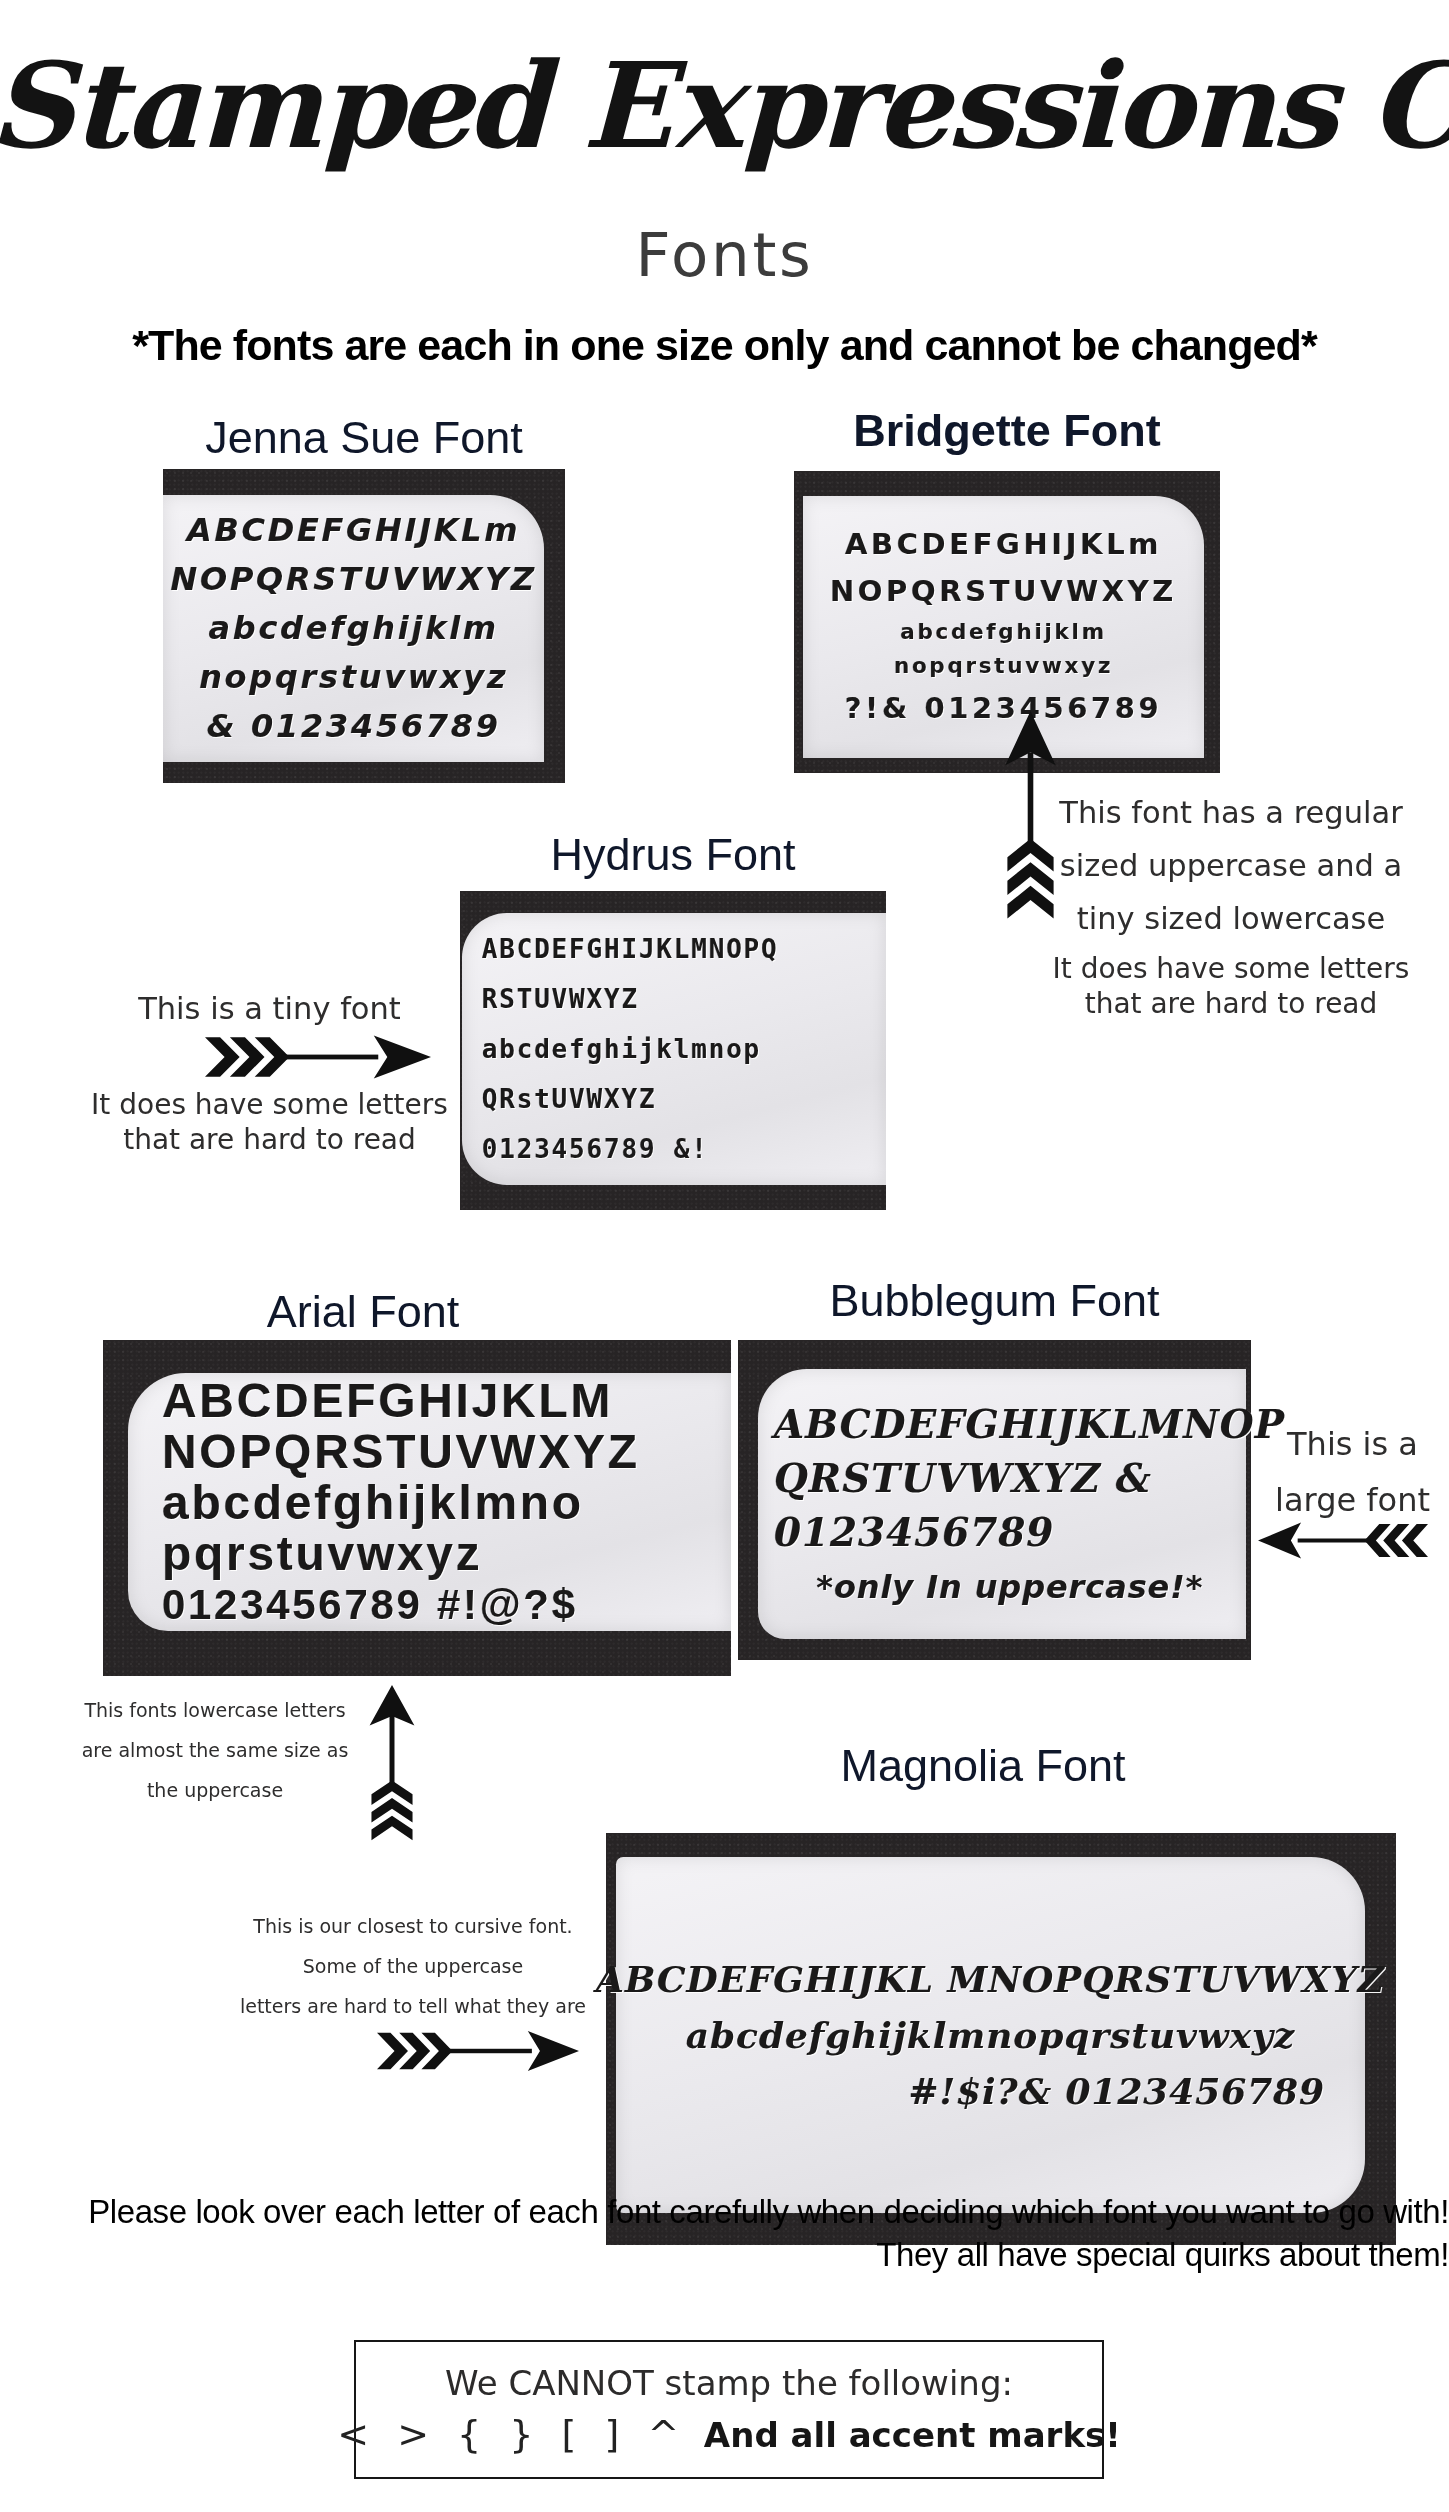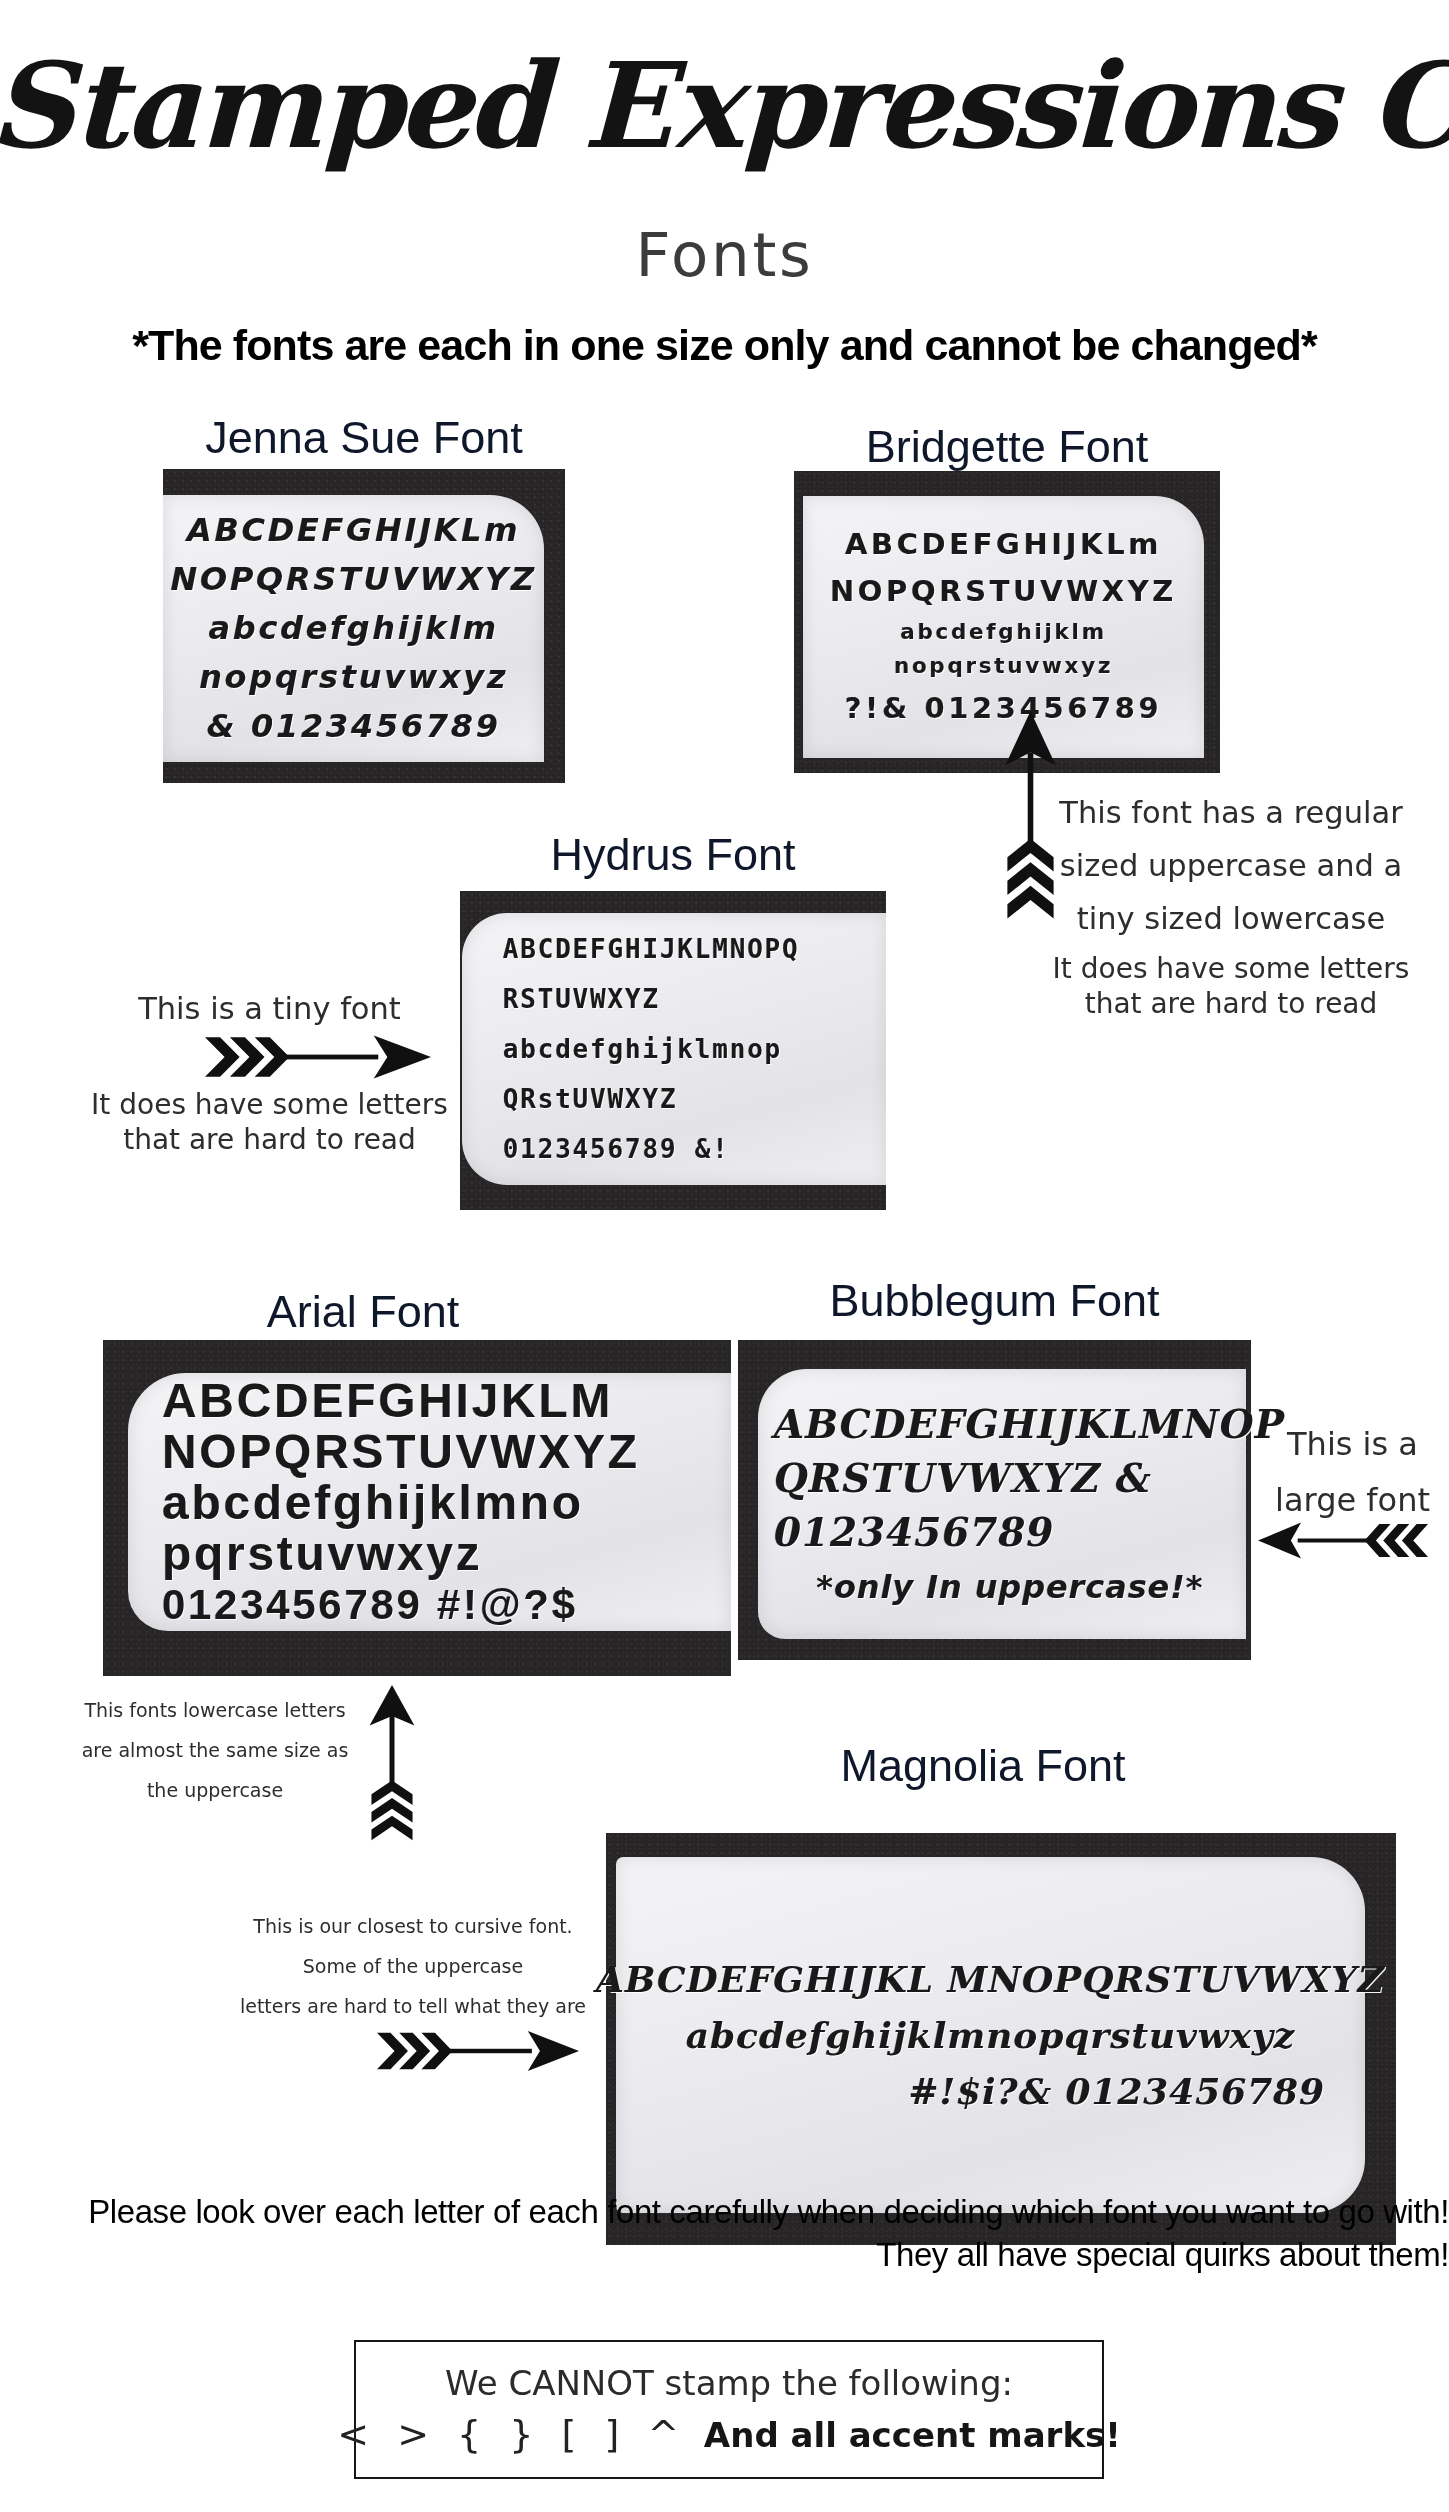--- a/index.html
+++ b/index.html
@@ -26,21 +26,21 @@
   .plate{position:absolute;display:flex;flex-direction:column;justify-content:center;align-items:center;
          background:linear-gradient(165deg,#f4f3f6 0%,#eae9ed 45%,#e3e2e6 72%,#efeef2 100%);
          box-shadow:inset 0 0 18px rgba(0,0,0,.10);}
   .stamp{color:#1a1919;white-space:nowrap;
          text-shadow:0.9px 1.3px 0 rgba(255,255,255,.95),-0.4px -0.4px 0.4px rgba(80,80,80,.45);}
 
   .f-jenna .stamp{font:italic bold 32px/49px "DejaVu Sans",sans-serif;letter-spacing:2.7px;}
   .f-bridgette .stamp-caps{font:bold 29px/47px "DejaVu Sans",sans-serif;letter-spacing:3.6px;}
   .f-bridgette .stamp-small{font:bold 21.5px/34px "DejaVu Sans",sans-serif;letter-spacing:2.7px;}
   .f-bridgette .stamp-sym{font:bold 29px/50px "DejaVu Sans",sans-serif;letter-spacing:3.6px;}
-  .f-hydrus{align-items:flex-start;padding-left:41px;}
+  .f-hydrus{align-items:flex-start;padding-left:20px;}
   .f-hydrus .stamp{font:bold 26px/50px "DejaVu Sans Mono",monospace;letter-spacing:1.8px;}
   .f-arial{align-items:flex-start;padding-left:34px;}
   .f-arial .stamp{font:bold 48px/51px "Liberation Sans",sans-serif;letter-spacing:2.7px;}
   .f-arial .stamp-last{font:bold 42px/51px "Liberation Sans",sans-serif;letter-spacing:2.7px;}
   .f-bubblegum{align-items:flex-start;padding-left:16px;}
   .f-bubblegum .stamp{font:italic bold 39px/54px "DejaVu Serif",serif;letter-spacing:0.9px;}
   .f-bubblegum .stamp-note{font:italic bold 32px/48px "DejaVu Sans",sans-serif;align-self:center;margin-top:3.6px;}
   .f-magnolia .stamp{font:italic bold 36px/56px "DejaVu Serif",serif;letter-spacing:0.9px;}
   .f-magnolia .stamp-end{align-self:flex-end;padding-right:40px;}
 
@@ -78,21 +78,21 @@
   <div class="photo" style="left:163px;top:469px;width:402px;height:314px;">
     <div class="plate f-jenna" style="left:0;top:26px;right:20.6px;bottom:20.6px;border-radius:0 54px 0 0;">
       <div class="stamp">ABCDEFGHIJKLm</div>
       <div class="stamp">NOPQRSTUVWXYZ</div>
       <div class="stamp">abcdefghijklm</div>
       <div class="stamp">nopqrstuvwxyz</div>
       <div class="stamp">&amp; 0123456789</div>
     </div>
   </div>
 
-  <div class="abs font-title" style="left:794px;top:422px;width:426px;">Bridgette Font</div>
+  <div class="abs font-title" style="left:794px;top:406px;width:426px;font-weight:bold;">Bridgette Font</div>
   <div class="photo" style="left:794px;top:471px;width:426px;height:302px;">
     <div class="plate f-bridgette" style="left:9px;top:25px;right:16px;bottom:15.3px;border-radius:0 49px 0 0;">
       <div class="stamp stamp-caps">ABCDEFGHIJKLm</div>
       <div class="stamp stamp-caps">NOPQRSTUVWXYZ</div>
       <div class="stamp stamp-small">abcdefghijklm</div>
       <div class="stamp stamp-small">nopqrstuvwxyz</div>
       <div class="stamp stamp-sym">?!&amp; 0123456789</div>
     </div>
   </div>
   <div class="arrow" style="left:999px;top:711px;width:63px;height:214px;">

